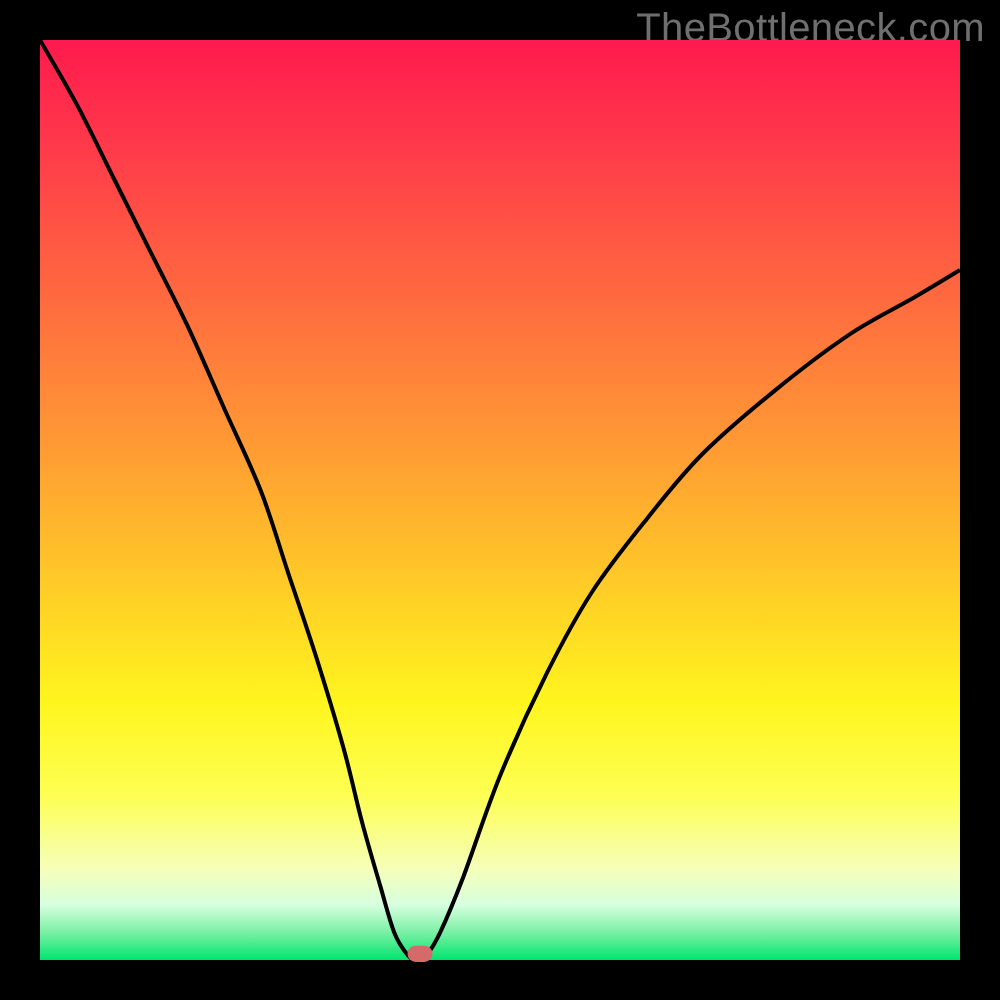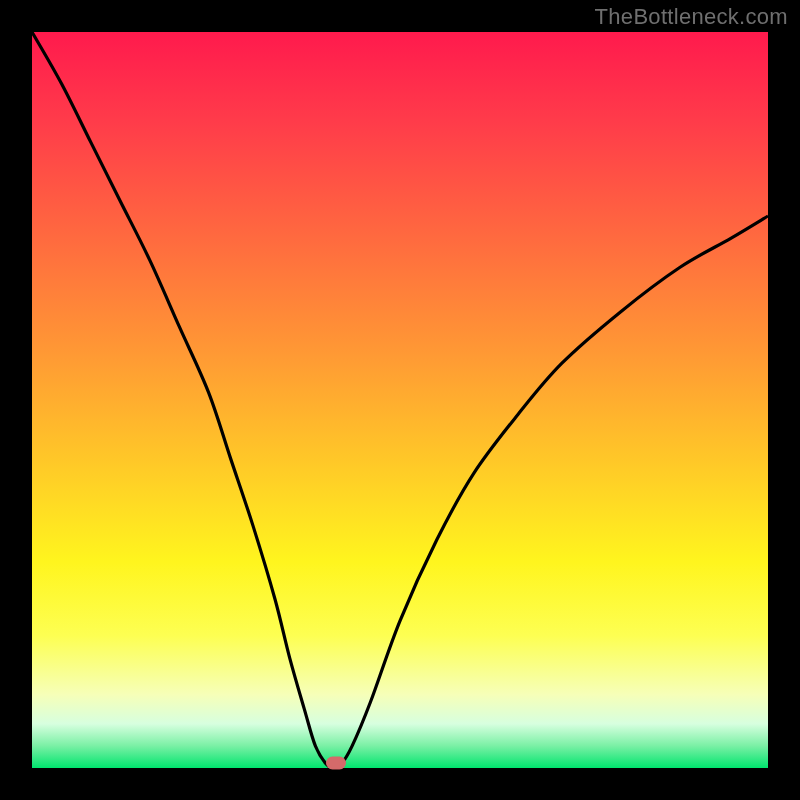--- a/index.html
+++ b/index.html
@@ -17,21 +17,21 @@
     top: 0;
     width: 800px;
     height: 800px;
     background: #000;
   }
   .watermark {
     position: absolute;
     top: 4px;
     right: 12px;
     color: #6f6f6f;
-    font-size: 22px;
+    font-size: 32px;
     font-weight: 500;
     letter-spacing: 0.3px;
   }
   .plot {
     position: absolute;
     left: 32px;
     top: 32px;
     width: 736px;
     height: 736px;
   }

